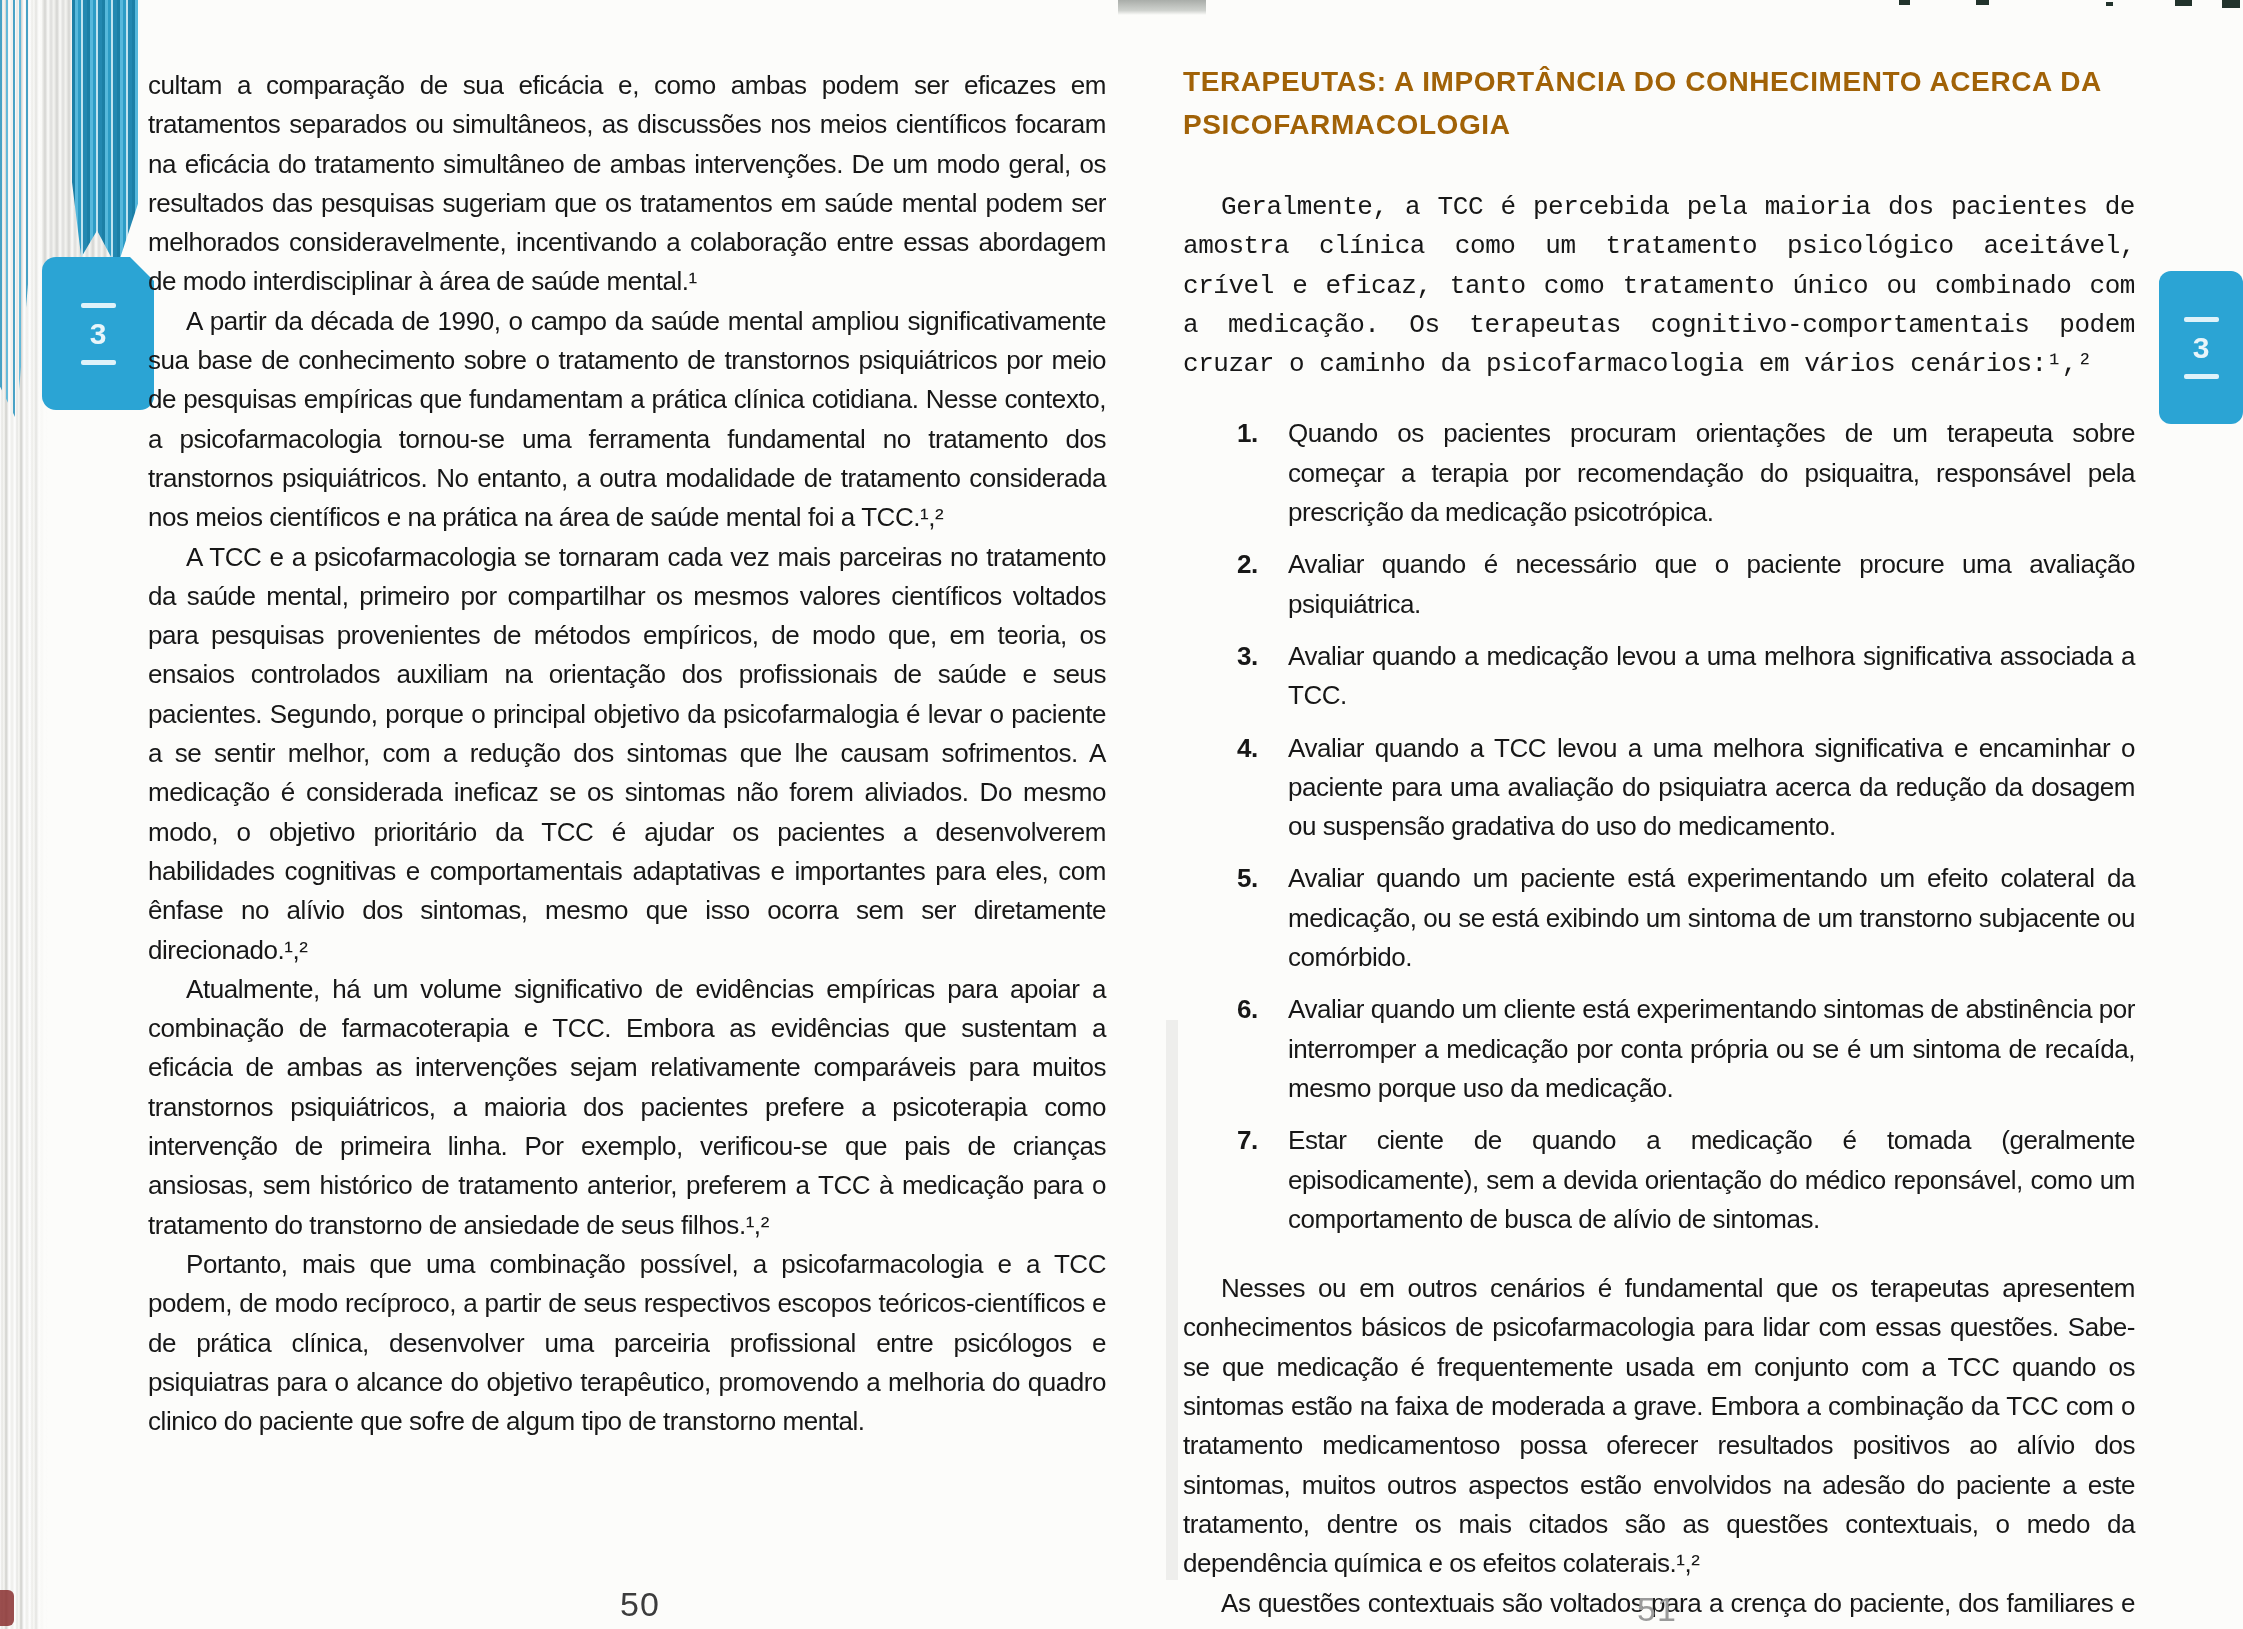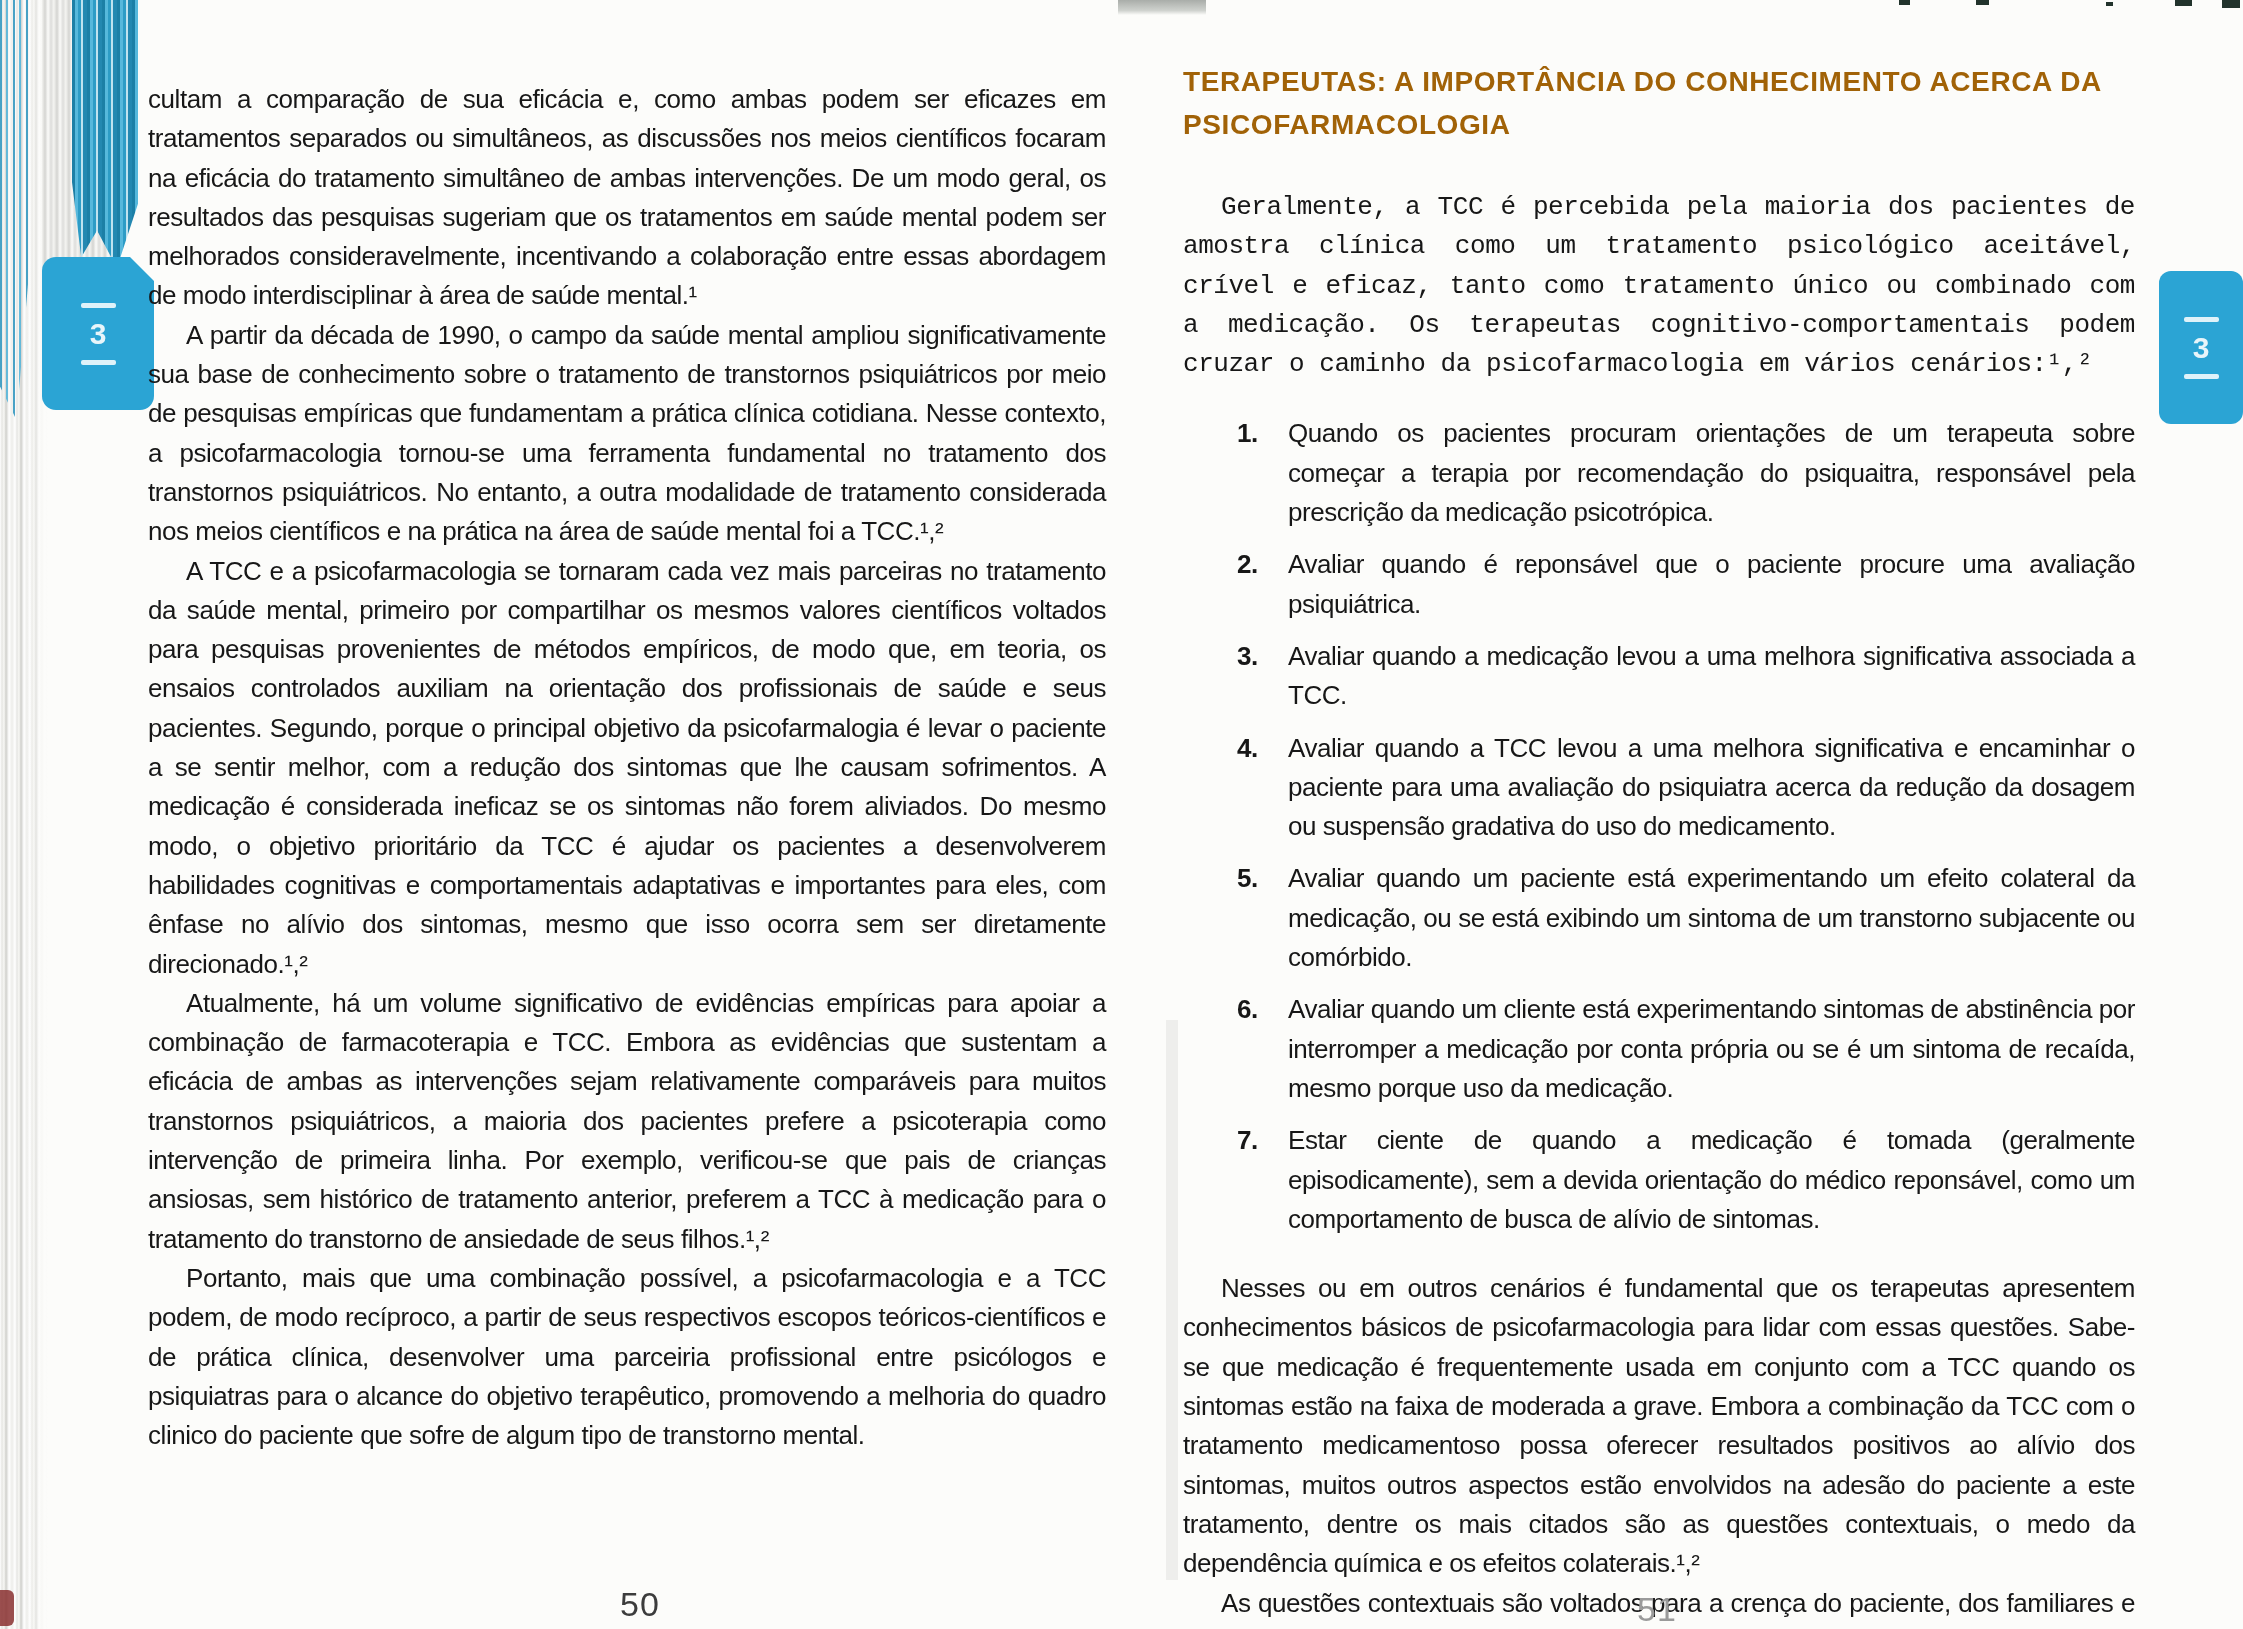--- a/index.html
+++ b/index.html
@@ -65,21 +65,21 @@
   .tab-cut{position:absolute;right:-1px;top:-1px;width:26px;height:26px;
     background:#fcfcfa;clip-path:polygon(0 0,100% 0,100% 100%);}
   .tab-dash{width:35px;height:5px;background:#dff2f9;border-radius:2px;}
   .tab-num{font-size:30px;font-weight:700;line-height:30px;}
 
   
   .body-text{
     font-size:26px;line-height:39.3px;letter-spacing:-0.45px;
     text-align:justify;color:#171717;
   }
-  .left-body{position:absolute;left:148px;top:80px;width:958px;}
+  .left-body{position:absolute;left:148px;top:66px;width:958px;}
   .left-body p{margin:0;text-indent:38px;}
   .left-body p.no-indent{text-indent:0;}
 
   .right-page{position:absolute;left:1183px;top:60px;width:952px;}
   .heading{
     color:#a16207;font-weight:700;font-size:28px;line-height:43px;
     letter-spacing:0.6px;margin:0 0 42px 0;text-align:left;text-indent:0;
     font-family:"Liberation Sans", sans-serif;
   }
   .intro{margin:0 0 30px 0;text-indent:38px;font-family:Liberation Mono, monospace;}
@@ -135,21 +135,21 @@
   <div class="body-text">
     <p class="intro">Geralmente, a TCC é percebida pela maioria dos pacientes de amostra clínica como um tratamento psicológico aceitável, crível e eficaz, tanto como tratamento único ou combinado com a medicação. Os terapeutas cognitivo-comportamentais podem cruzar o caminho da psicofarmacologia em vários cenários:¹,²</p>
 
     <div>
       <div class="list-item">
         <span class="num">1.</span>
         <span class="li-text">Quando os pacientes procuram orientações de um terapeuta sobre começar a terapia por recomendação do psiquaitra, responsável pela prescrição da medicação psicotrópica.</span>
       </div>
       <div class="list-item">
         <span class="num">2.</span>
-        <span class="li-text">Avaliar quando é reponsável que o paciente procure uma avaliação psiquiátrica.</span>
+        <span class="li-text">Avaliar quando é necessário que o paciente procure uma avaliação psiquiátrica.</span>
       </div>
       <div class="list-item">
         <span class="num">3.</span>
         <span class="li-text">Avaliar quando a medicação levou a uma melhora significativa associada a TCC.</span>
       </div>
       <div class="list-item">
         <span class="num">4.</span>
         <span class="li-text">Avaliar quando a TCC levou a uma melhora significativa e encaminhar o paciente para uma avaliação do psiquiatra acerca da redução da dosagem ou suspensão gradativa do uso do medicamento.</span>
       </div>
       <div class="list-item">

